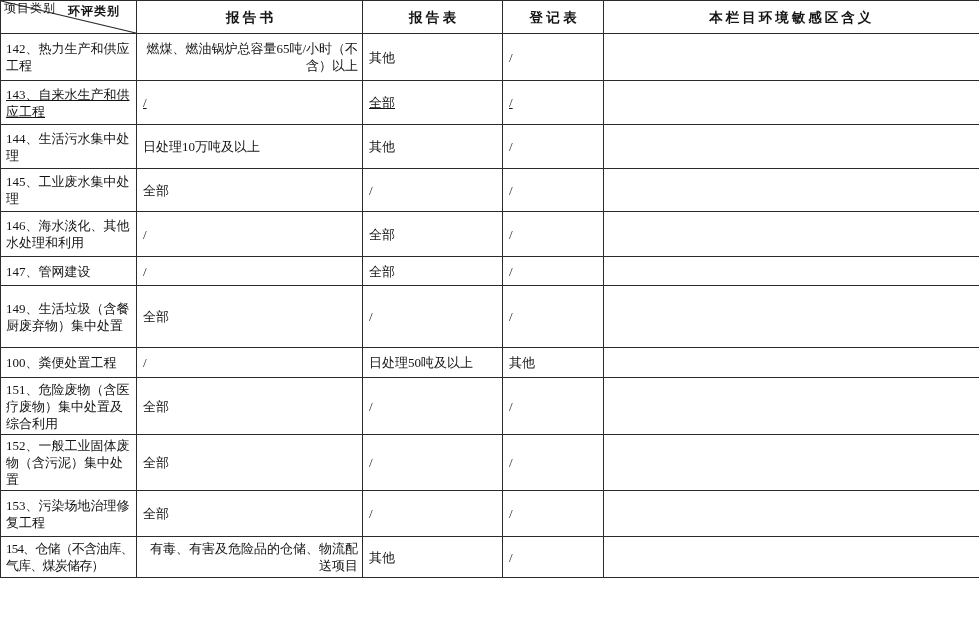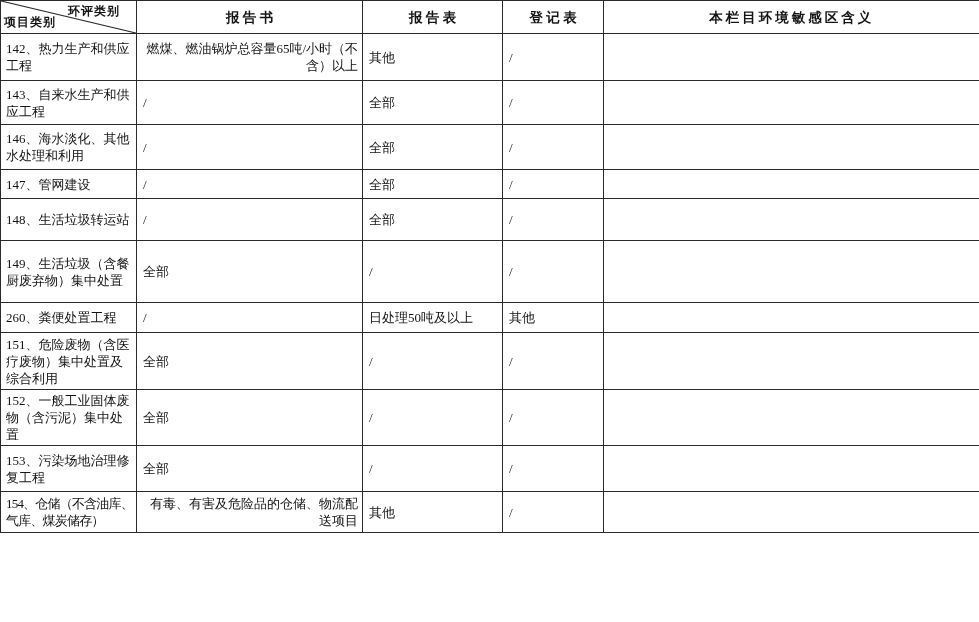--- a/index.html
+++ b/index.html
@@ -29,27 +29,27 @@
   td.val.left{text-align:right;padding:2px 4px 2px 6px;}
   td.meaning{background:#ffffff;}
   
   th.corner{position:relative;padding:16px;}
   th.corner svg{position:absolute;left:0;top:0;width:100%;height:100%;display:block;}
   th.corner .c-tr{
     position:absolute;top:2px;right:16px;
     font-size:12px;font-weight:bold;letter-spacing:1px;
   }
   th.corner .c-bl{
-    position:absolute;bottom:2px;left:3px;
-    font-size:12px;font-weight:bold;letter-spacing:1px;
+    position:absolute;bottom:16px;left:3px;
+    font-size:12px;font-weight:normal;letter-spacing:1px;
   }
   
   tr.hrow{height:33px;}
   tr.r142{height:47px;padding-left:38px;}
-  tr.r143{height:44px;}
+  tr.r143{height:44px;text-decoration:underline;}
   tr.r144{height:44px;}
   tr.r145{height:43px;}
   tr.r146{height:45px;}
   tr.r147{height:29px;}
   tr.r148{height:42px;}
   tr.r149{height:62px;}
   tr.r150{height:30px;}
   tr.r151{height:57px;}
   tr.r152{height:49px;}
   tr.r153{height:46px;}
@@ -91,50 +91,57 @@
         <td class="val">/</td>
         <td class="meaning"></td>
       </tr>
       <tr class="r143">
         <td class="cat">143、自来水生产和供应工程</td>
         <td class="val">/</td>
         <td class="val">全部</td>
         <td class="val">/</td>
         <td class="meaning"></td>
       </tr>
+      <tr class="r144">
+        <td class="cat">144、生活污水集中处理</td>
+        <td class="val">日处理10万吨及以上</td>
+        <td class="val">其他</td>
+        <td class="val">/</td>
+        <td class="meaning"></td>
+      </tr>
+      <tr class="r145">
+        <td class="cat">145、工业废水集中处理</td>
+        <td class="val">全部</td>
+        <td class="val">/</td>
+        <td class="val">/</td>
+        <td class="meaning"></td>
+      </tr>
       <tr class="r146">
         <td class="cat">146、海水淡化、其他水处理和利用</td>
         <td class="val">/</td>
         <td class="val">全部</td>
         <td class="val">/</td>
         <td class="meaning"></td>
       </tr>
       <tr class="r147">
         <td class="cat">147、管网建设</td>
         <td class="val">/</td>
         <td class="val">全部</td>
         <td class="val">/</td>
         <td class="meaning"></td>
       </tr>
-      <tr class="r148">
-        <td class="cat">148、生活垃圾转运站</td>
-        <td class="val">/</td>
-        <td class="val">全部</td>
-        <td class="val">/</td>
-        <td class="meaning"></td>
-      </tr>
       <tr class="r149">
         <td class="cat">149、生活垃圾（含餐厨废弃物）集中处置</td>
         <td class="val">全部</td>
         <td class="val">/</td>
         <td class="val">/</td>
         <td class="meaning"></td>
       </tr>
       <tr class="r150">
-        <td class="cat">260、粪便处置工程</td>
+        <td class="cat">100、粪便处置工程</td>
         <td class="val">/</td>
         <td class="val">日处理50吨及以上</td>
         <td class="val">其他</td>
         <td class="meaning"></td>
       </tr>
       <tr class="r151">
         <td class="cat">151、危险废物（含医疗废物）集中处置及综合利用</td>
         <td class="val">全部</td>
         <td class="val">/</td>
         <td class="val">/</td>

